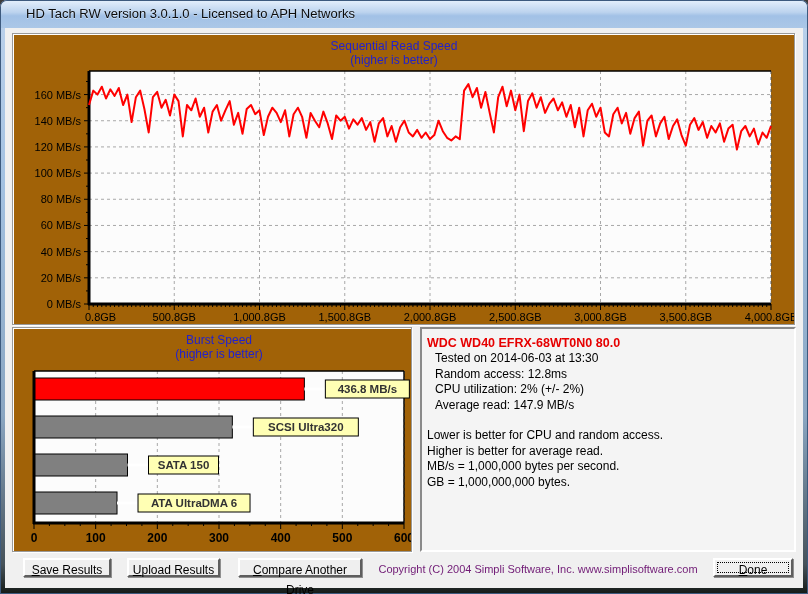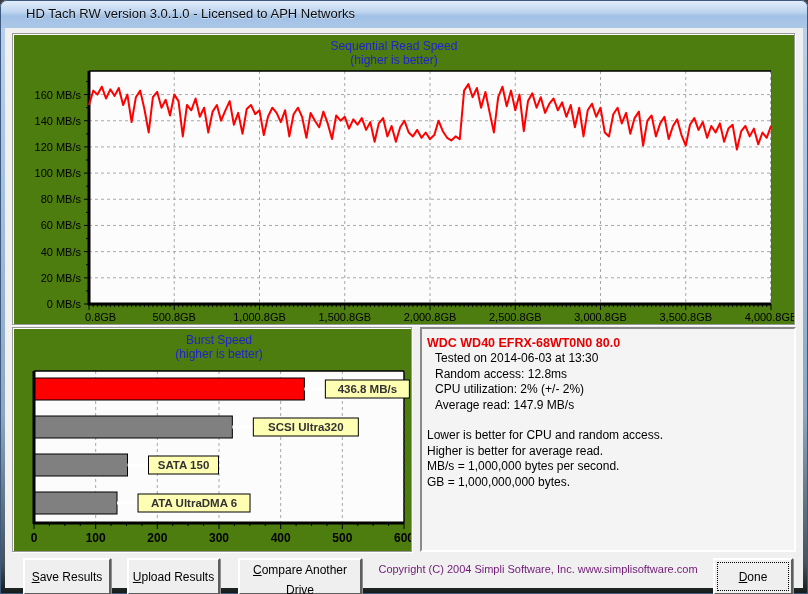--- a/index.html
+++ b/index.html
@@ -5,33 +5,33 @@
   html,body{margin:0;padding:0;background:#3c3c3c;}
   .window{position:relative;width:808px;height:594px;font-family:"Liberation Sans",sans-serif;
     border-radius:7px 7px 0 0;
     background:linear-gradient(180deg,#bcd2ec 0%,#a4c2e2 30%,#8aa6c2 70%,#46525a 95%,#141a16 100%);
     box-shadow:inset 0 0 0 1px #3d5a7e;}
   .titlebar{position:absolute;left:1px;top:1px;width:806px;height:27px;border-radius:6px 6px 0 0;
     background:linear-gradient(180deg,#e2eefb 0%,#bcd3ee 42%,#a2c1e6 55%,#abc7e7 100%);
     font-size:13px;color:#0c0c0c;line-height:26px;box-sizing:border-box;padding-left:25px;
     text-shadow:0 1px 0 rgba(255,255,255,.5);}
   .client{position:absolute;left:5px;top:28px;width:798px;height:560px;background:#f0f0f0;}
-  .panel{position:absolute;background:#4d7c0f;border:1px solid #9a9a9a;
+  .panel{position:absolute;background:#a16207;border:1px solid #9a9a9a;
     box-shadow:inset 1px 1px 0 #ffffff,1px 1px 0 #ffffff;box-sizing:border-box;overflow:hidden;}
   #seq-panel{left:7px;top:5px;width:783px;height:292px;}
   #burst-panel{left:7px;top:299px;width:400px;height:225px;}
   #info-panel{position:absolute;left:415px;top:299px;width:376px;height:225px;background:#f4f4f4;
     border:2px solid;border-color:#8a8a8a #ffffff #ffffff #8a8a8a;box-sizing:border-box;
     padding:6px 5px;font-size:12px;color:#000;overflow:hidden;}
   .info-title{color:#e60000;font-weight:bold;font-size:12.5px;line-height:16px;}
   .info-line{padding-left:8px;line-height:15.5px;}
   .info-gap{height:15px;}
   .info-note{line-height:15.5px;}
   svg{display:block;font-family:"Liberation Sans",sans-serif;}
-  .btn{position:absolute;height:37px;background:#efefef;border:2px solid;
+  .btn{position:absolute;height:19px;background:#efefef;border:2px solid;
     border-color:#ffffff #5e5e5e #5e5e5e #ffffff;box-shadow:1px 1px 0 #8f8f8f;
     font-size:12px;color:#000;text-align:center;cursor:pointer;box-sizing:border-box;padding:0;}
   .btn .lbl{display:block;line-height:20px;font-family:"Liberation Sans",sans-serif;}
   .btn .lbl::first-letter{text-decoration:underline;}
   #save-btn{left:18px;top:530px;width:88px;}
   #upload-btn{left:122px;top:530px;width:93px;}
   #compare-btn{left:233px;top:530px;width:124px;}
   #done-btn{left:708px;top:530px;width:80px;outline:1px dotted #000;outline-offset:-5px;}
   .copyright{position:absolute;left:366px;top:535px;width:334px;text-align:center;
     font-size:11px;color:#701a75;}

